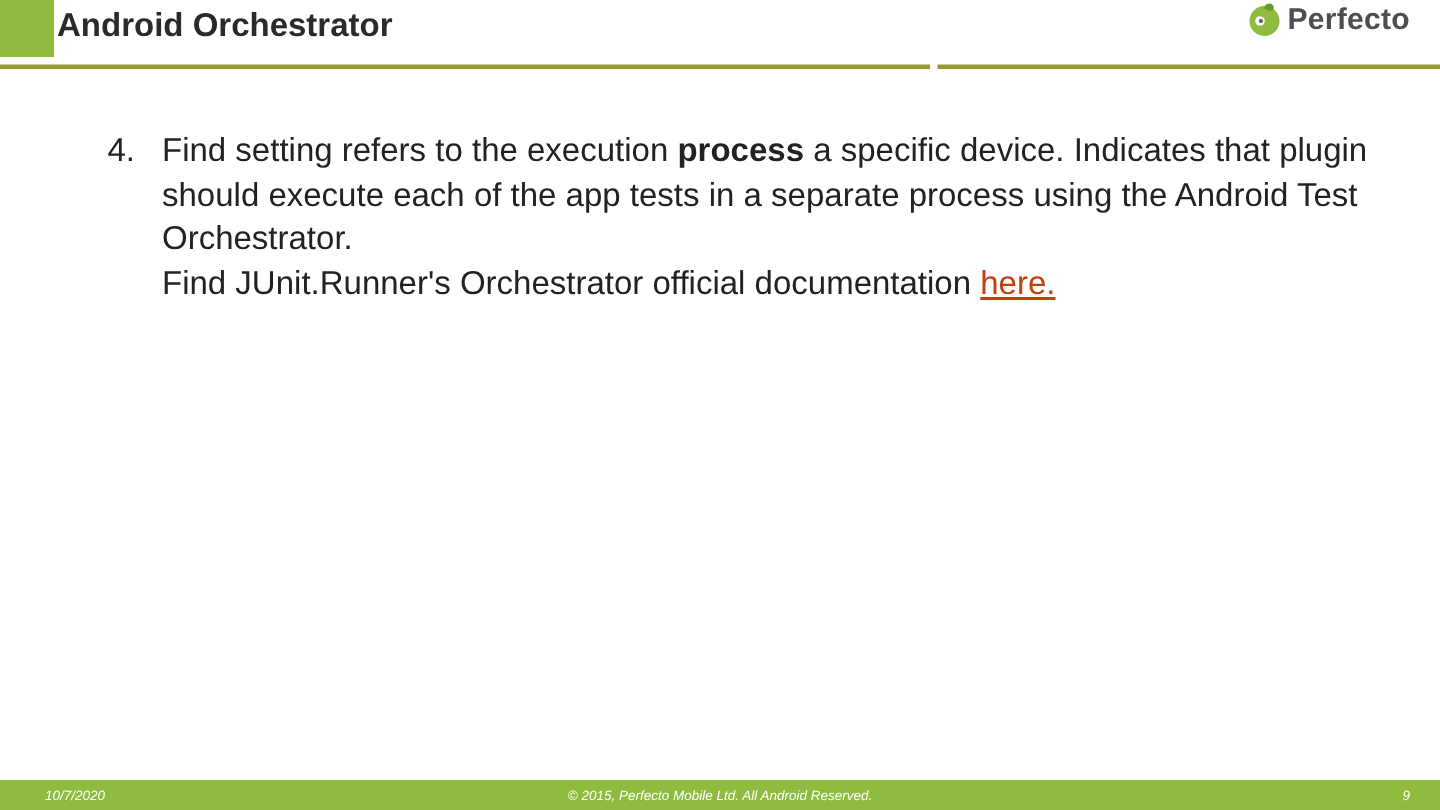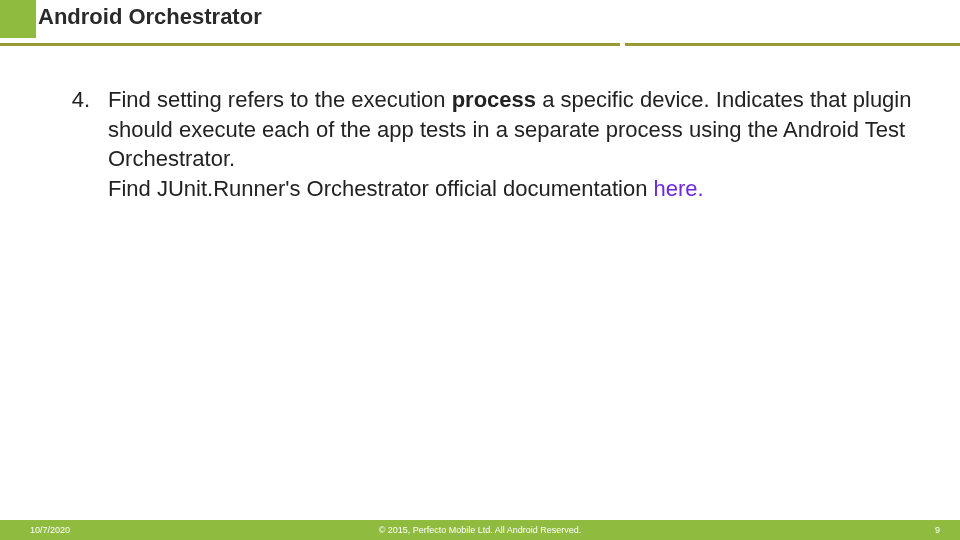--- a/index.html
+++ b/index.html
@@ -19,37 +19,48 @@
   .hr-olive.a { width: 620px; }
   .hr-olive.b { left: 625px; width: 335px; }
 
   
   .body { position: absolute; left: 0; top: 85px; right: 0; bottom: 30px; padding: 0 30px 0 60px; }
   .list { list-style: none; }
   .list-item { display: flex; gap: 18px; }
   .num { font-size: 22px; color: #222; width: 30px; text-align: right; flex: 0 0 30px; line-height: 1.35; }
   .txt { font-size: 22px; color: #222; line-height: 1.35; max-width: 820px; }
   .txt .bold { font-weight: 700; }
-  .txt .link { color: #6d28d9; cursor: pointer; }
+  .txt .link { color: #c2410c; text-decoration: underline; cursor: pointer; }
 
   
-  .footer { position: absolute; left: 0; right: 0; bottom: 0; height: 20px; background: #8fbc3e; color: #fff; font-size: 9px; display: flex; align-items: center; }
+  .footer { position: absolute; left: 0; right: 0; bottom: 0; height: 20px; background: #8fbc3e; color: #fff; font-size: 9px; display: flex; align-items: center; font-style: italic; }
   .footer .date { position: absolute; left: 30px; }
   .footer .copy { position: absolute; left: 50%; transform: translateX(-50%); }
   .footer .page { position: absolute; right: 20px; }
 </style>
 </head>
 <body>
 
 <div class="slide">
 
   <div class="header">
     <div class="title-block"></div>
     <div class="title">Android Orchestrator</div>
 
+    <div class="logo">
+      <span class="logo-mark">
+        <svg viewBox="0 0 26 26">
+          <circle cx="13" cy="14" r="10" fill="#8fbc3e"></circle>
+          <path d="M13 4 C15 1 20 2 19 6 C18.5 8 15 7 13 6 Z" fill="#6a9a2a"></path>
+          <circle cx="10" cy="14" r="3.2" fill="#fff"></circle>
+          <circle cx="10.6" cy="14" r="1.4" fill="#5a5a5a"></circle>
+        </svg>
+      </span>
+      <span class="logo-text">Perfecto</span>
+    </div>
 
     <div class="hr-olive a"></div>
     <div class="hr-olive b"></div>
   </div>
 
   <div class="body">
     <ol class="list">
       <li class="list-item">
         <span class="num">4.</span>
         <span class="txt">

